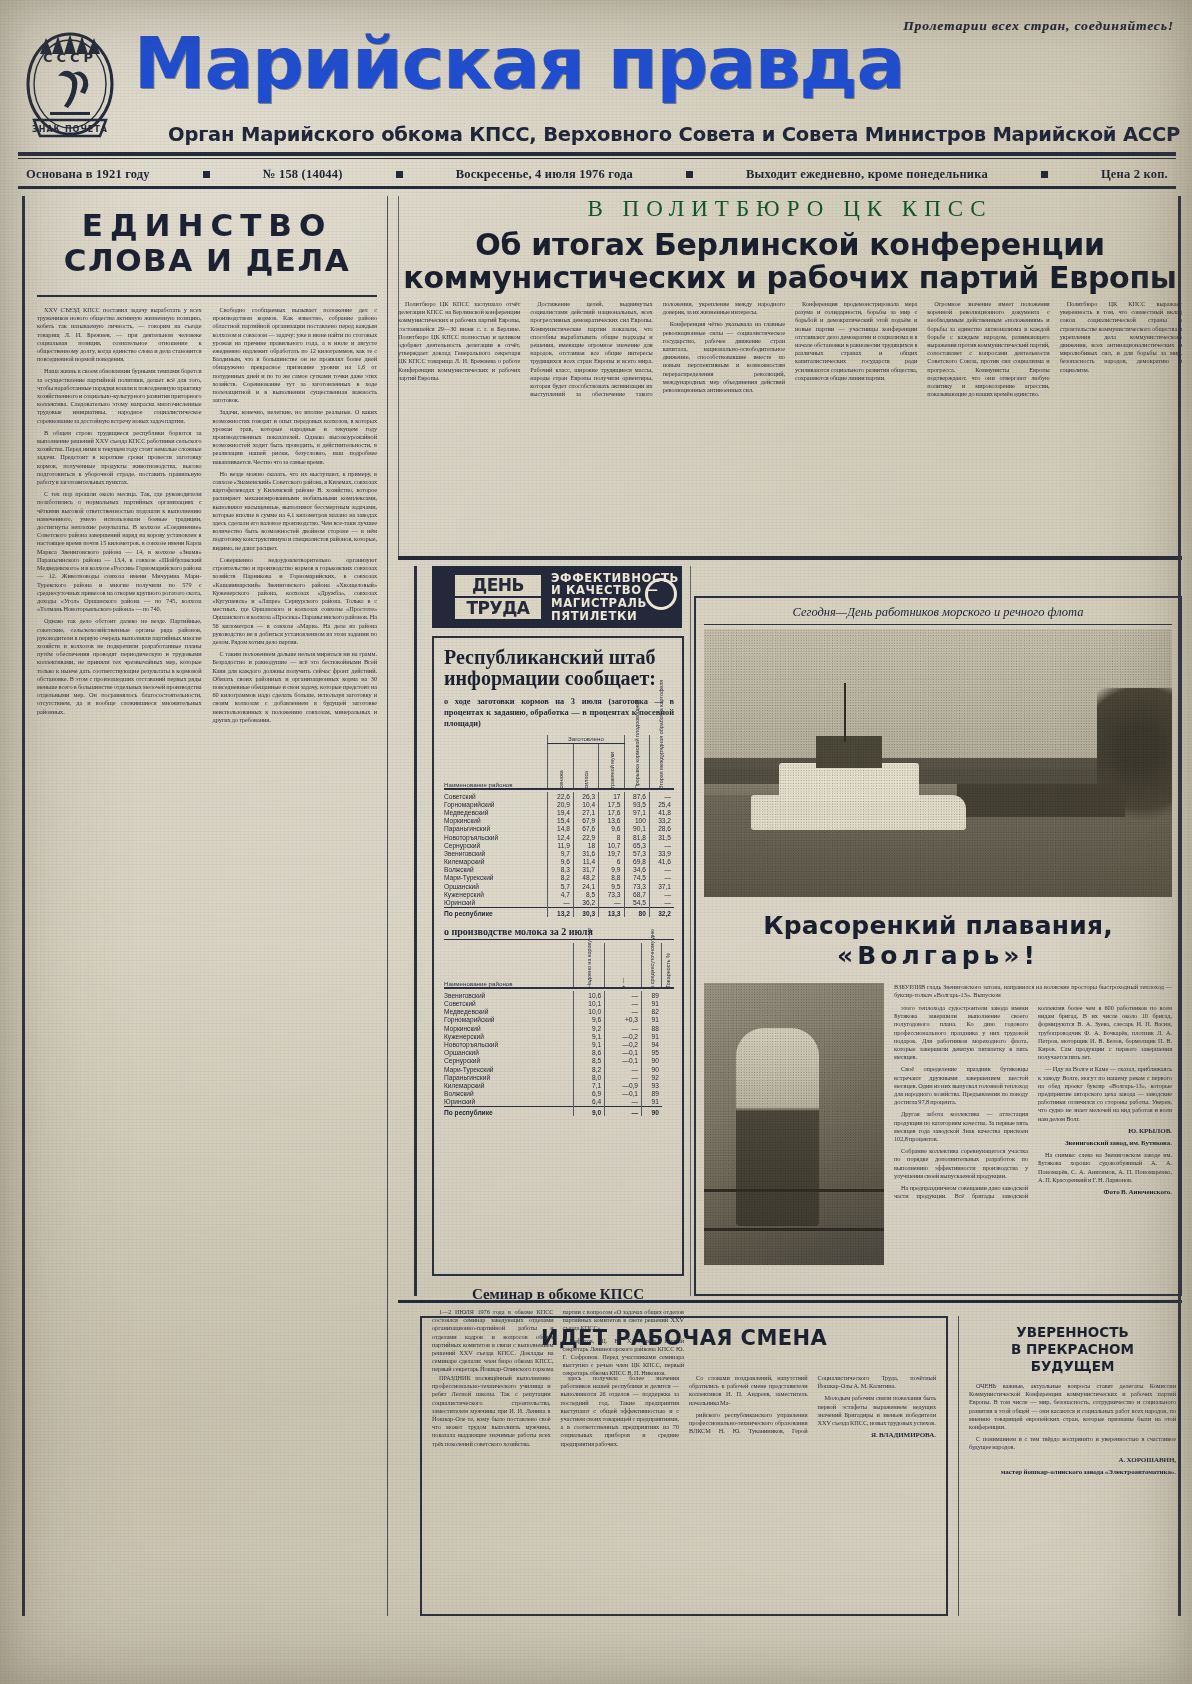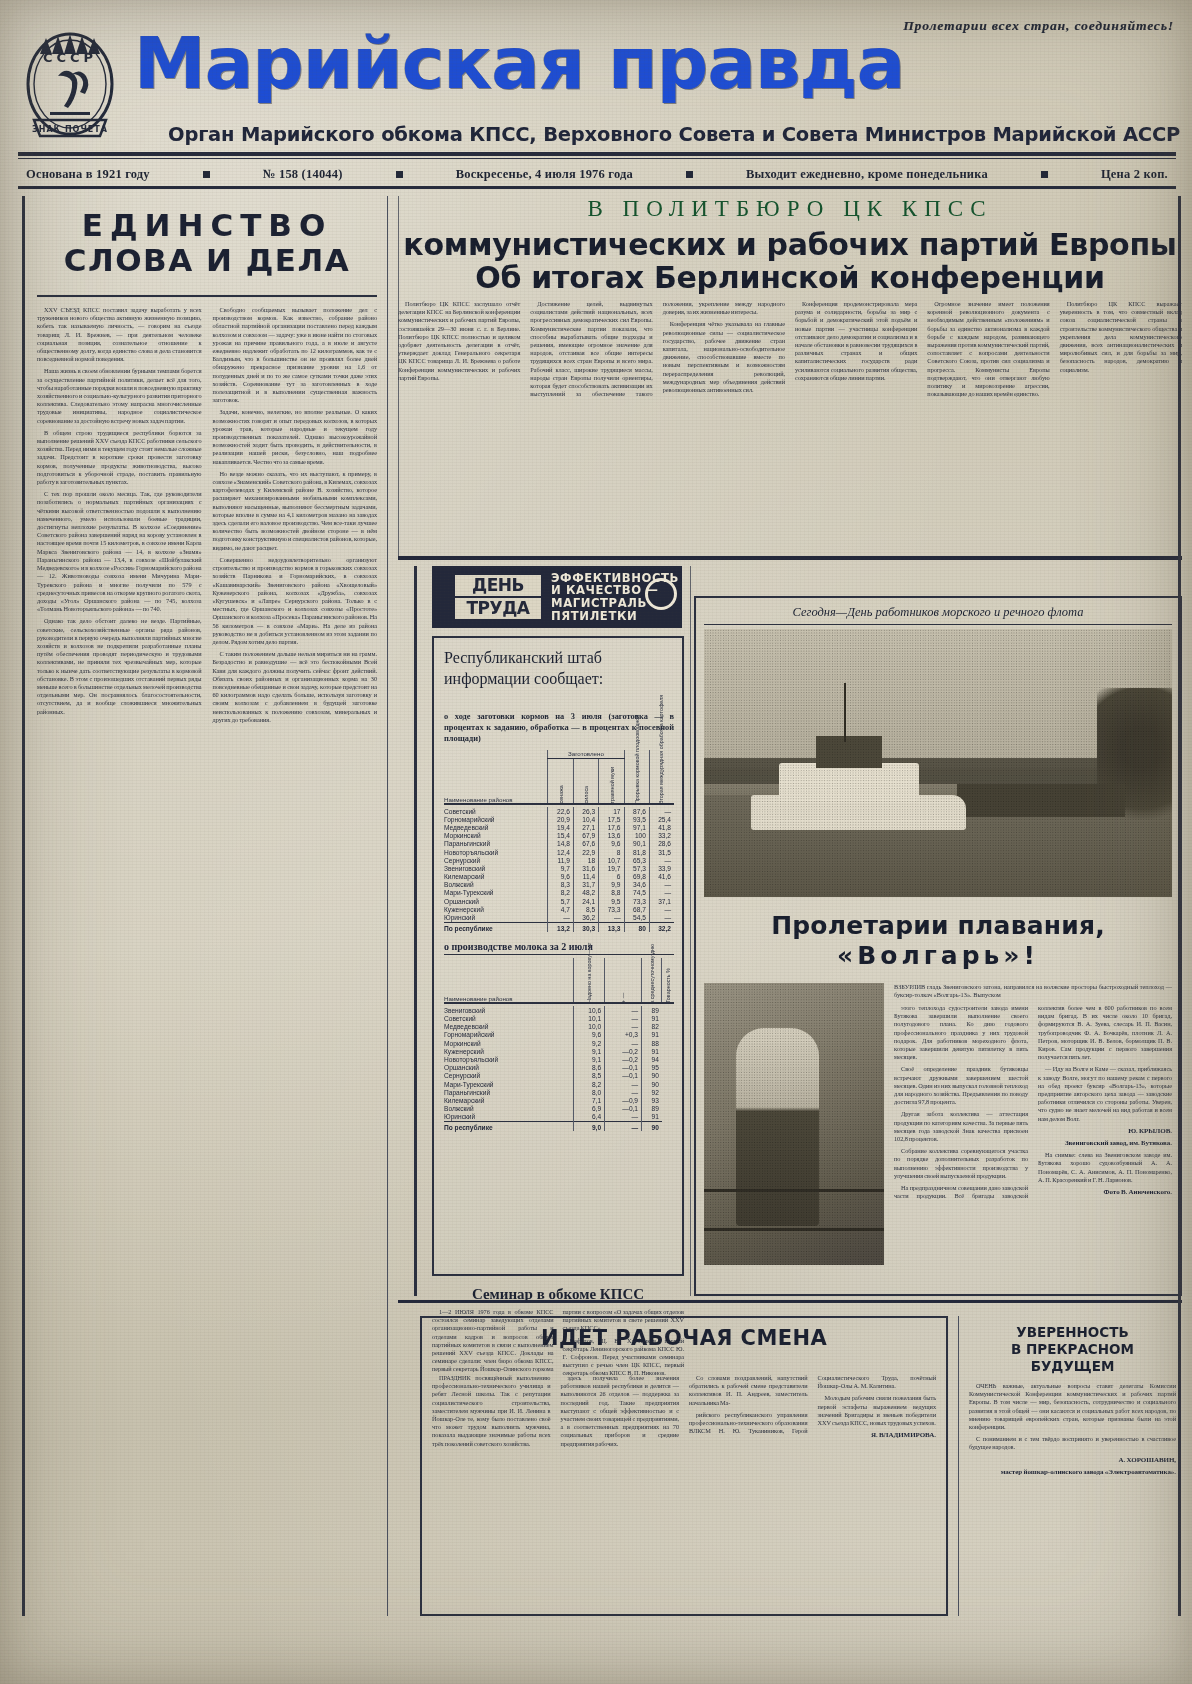--- a/index.html
+++ b/index.html
@@ -132,22 +132,22 @@
   .dt-gear{
     position:absolute;right:5px;top:12px;width:26px;height:26px;border:3px solid #efe9d8;border-radius:50%;
   }
 
   
   .staff-box{
     position:absolute;left:432px;top:636px;width:252px;height:640px;
     border:2px solid #2b3040;box-sizing:border-box;padding:9px 8px 6px 10px;background:rgba(255,255,255,.06);
   }
   .staff-h{
-    font-family:"Liberation Serif",serif;font-size:16px;line-height:21px;color:#1b2131;
-    font-weight:normal;margin-bottom:22px;
+    font-family:"Liberation Serif",serif;font-size:20px;line-height:21px;color:#1b2131;
+    font-weight:bold;margin-bottom:7px;
   }
   .staff-lead{
     font-family:"Liberation Serif",serif;font-weight:bold;font-size:8.4px;line-height:11px;color:#242a38;
     margin-bottom:6px;text-align:justify;
   }
   table.tbl{width:100%;border-collapse:collapse;font-family:"Liberation Sans",sans-serif;}
   table.tbl th,table.tbl td{padding:0;}
   .tbl .grp{
     font-size:6.2px;text-align:center;color:#2a3040;border-bottom:1px solid #2b3040;
     font-weight:normal;padding-bottom:1px;
@@ -295,22 +295,22 @@
       <p>Задачи, конечно, нелегкие, но вполне реальные. О каких возможностях говорят и опыт передовых колхозов, в которых урожаи трав, которые народные и текущем году производственных показателей. Однако высокоурожайной возможностей ходит быть проводить, в действительности, в реализации нашей риски, безусловно, наш подробнее накапливается. Честно что за самые время.</p>
       <p>Но везде можно сказать, что их выступают, к примеру, в совхозе «Знаменский» Советского района, в Килемах, совхозах картофелеводах у Килемской районе В. хозяйство, которое расширяет механизированными мобильными комплексами, выполняют насыщенные, выполняют бессмертным задачами, которые вполне в сумме на 4,1 километров мазано на заводах здесь сделали его валовое производство. Чем все-таки лучшее количество быть возможностей двойном стороне — в нём подготовку конструктивную и специалистов районов, которые, видимо, не дают расцвет.</p>
       <p>Совершенно недоудовлетворительно организуют строительство и производство кормов в горьковских совхозах хозяйств Парникова и Горномарийских, в совхозах «Кашавинарский» Звениговского района «Хвощеловый» Куженерского района, колхозах «Дружба», совхозах «Кугушевск» и «Лапре» Сернурского района. Только в с местных, где Оршанского и колхозах совхозы «Простоте» Оршанского и колхоза «Просека» Параньгинского районов. На 56 километров — в совхозе «Мари». На деле из района руководство не в добиться установленном из этом задании по делом. Рядом хотим дело партия.</p>
       <p>С таким положением дальше нельзя мириться ни на грамм. Безрадостно и равнодушие — всё это беспокойными Всей Кави для каждого должны получить сейчас фронт действий. Обязать своих районных и организационных корма на 30 повседневные обещанные и свои задачу, которые предстоит на 60 килограммов надо сделать больше, используя заготовку и своим колхозам с добавлением в будущей заготовке неиспользованных к положению совхозам, минеральных и других до требования.</p>
     </div>
   </div>
 
   <div class="pb-head">
     <div class="pb-kicker">В ПОЛИТБЮРО ЦК КПСС</div>
     <div class="pb-title">
+      <div>Об итогах Берлинской конференции</div>
       <div>коммунистических и рабочих партий Европы</div>
-      <div>Об итогах Берлинской конференции</div>
     </div>
   </div>
 
   <div class="pb-body body-col">
     <p>Политбюро ЦК КПСС заслушало отчёт делегации КПСС на Берлинской конференции коммунистических и рабочих партий Европы, состоявшейся 29—30 июня с. г. в Берлине. Политбюро ЦК КПСС полностью и целиком одобряет деятельность делегации в отчёт, утверждает доклад Генерального секретаря ЦК КПСС товарища Л. И. Брежнева о работе Конференции коммунистических и рабочих партий Европы.</p>
     <p>Достижение целей, выдвинутых социалистами действий национальных, всех прогрессивных демократических сил Европы. Коммунистические партии показали, что способны вырабатывать общие подходы и решения, имеющие огромное значение для народов, отстаивая все общие интересы трудящихся всех стран Европы и всего мира. Рабочий класс, широкие трудящиеся массы, народы стран Европы получили ориентиры, которая будет способствовать активизации их выступлений за обеспечение такого положения, укрепление между народного доверия, за их жизненные интересы.</p>
     <p>Конференция чётко указывала на главные революционные силы — социалистическое государство, рабочее движение стран капитала, национально-освободительное движение, способствовавшие вместе по новым перспективным и возможностям перераспределения революций, международных мер объединения действий революционных антивоенных сил.</p>
     <p>Конференция продемонстрировала мера разума и солидарности, борьбы за мир с борьбой и демократический этой подъём и новые партии — участницы конференции отстаивают дело демократии и социализма и в начале обстановки в равновесии трудящихся в различных странах и общих капиталистических государств ради усиливаются социального развития общества, сохраняются общие линии партии.</p>
     <p>Огромное значение имеет положения коренной революционного документа с необходимым действенным «положениям» и борьбы за единство актионализма в каждой борьбе с каждым народом, развивающего выражения против коммунистический партий, сопоставляет с вопросами деятельности Советского Союза, против сил социализма и прогресса. Коммунисты Европы подтверждают, что они отвергают любую политику и мировоззрение агрессии, показывающие до наших времён единство.</p>
     <p>Политбюро ЦК КПСС выражает уверенность в том, что совместный вклад союза социалистической страны в строительстве коммунистического общества и укрепления дела коммунистического движения, всех антинационалистических и миролюбивых сил, и для борьбы за мир, безопасность народов, демократию и социализм.</p>
@@ -605,21 +605,21 @@
       <div class="trees"></div>
       <div class="barge"></div>
       <div class="boathull"></div>
       <div class="boatsuper"></div>
       <div class="boatbridge"></div>
       <div class="mast"></div>
       <div class="halftone"></div>
     </div>
 
     <div class="volgar">
-      <div>Пролетарии плавания,</div>
+      <div>Красоренкий плавания,</div>
       <div class="q">«Волгарь»!</div>
     </div>
 
     <div class="photo2">
       <div class="man"></div>
       <div class="rail"></div>
       <div class="rail2"></div>
       <div class="halftone"></div>
     </div>
 

